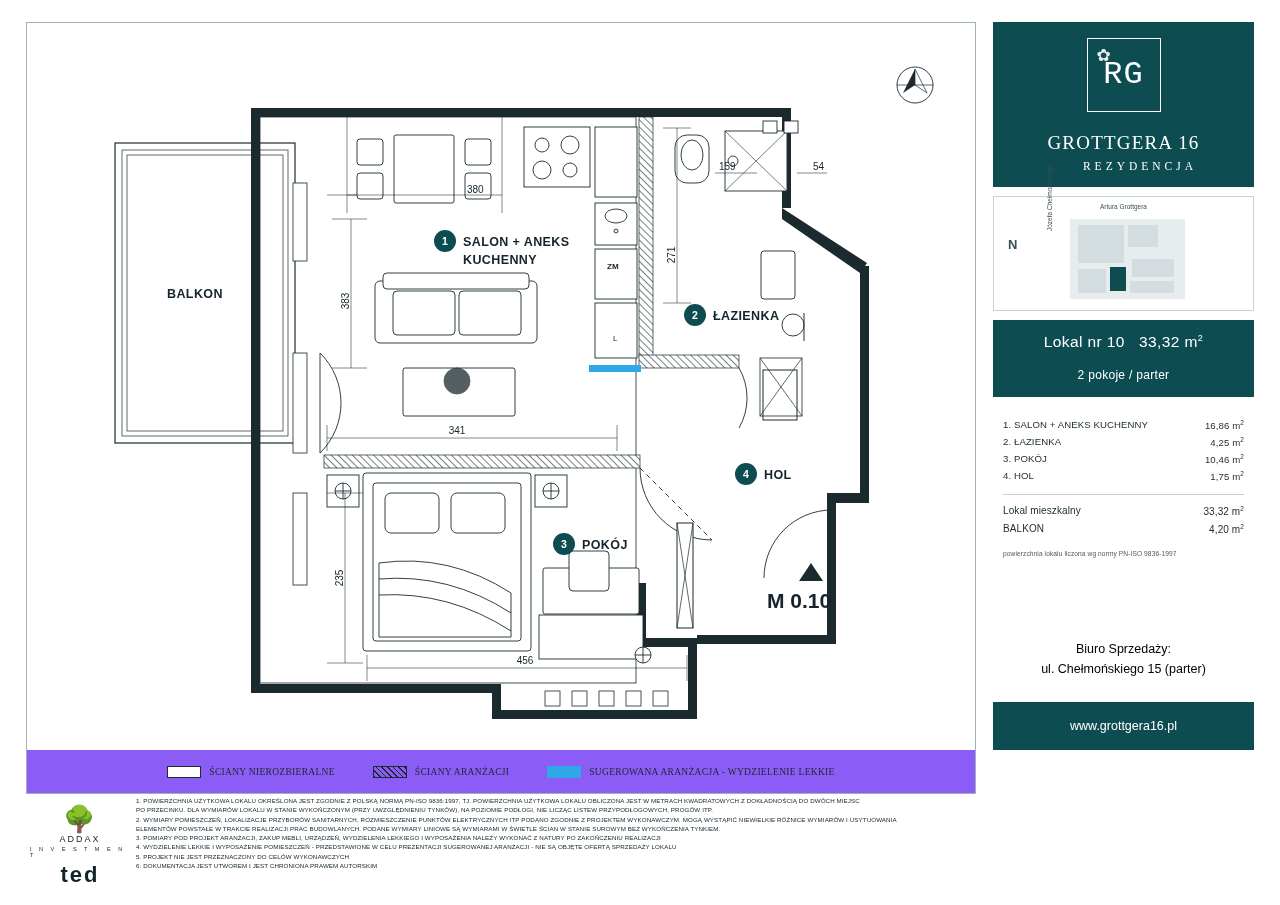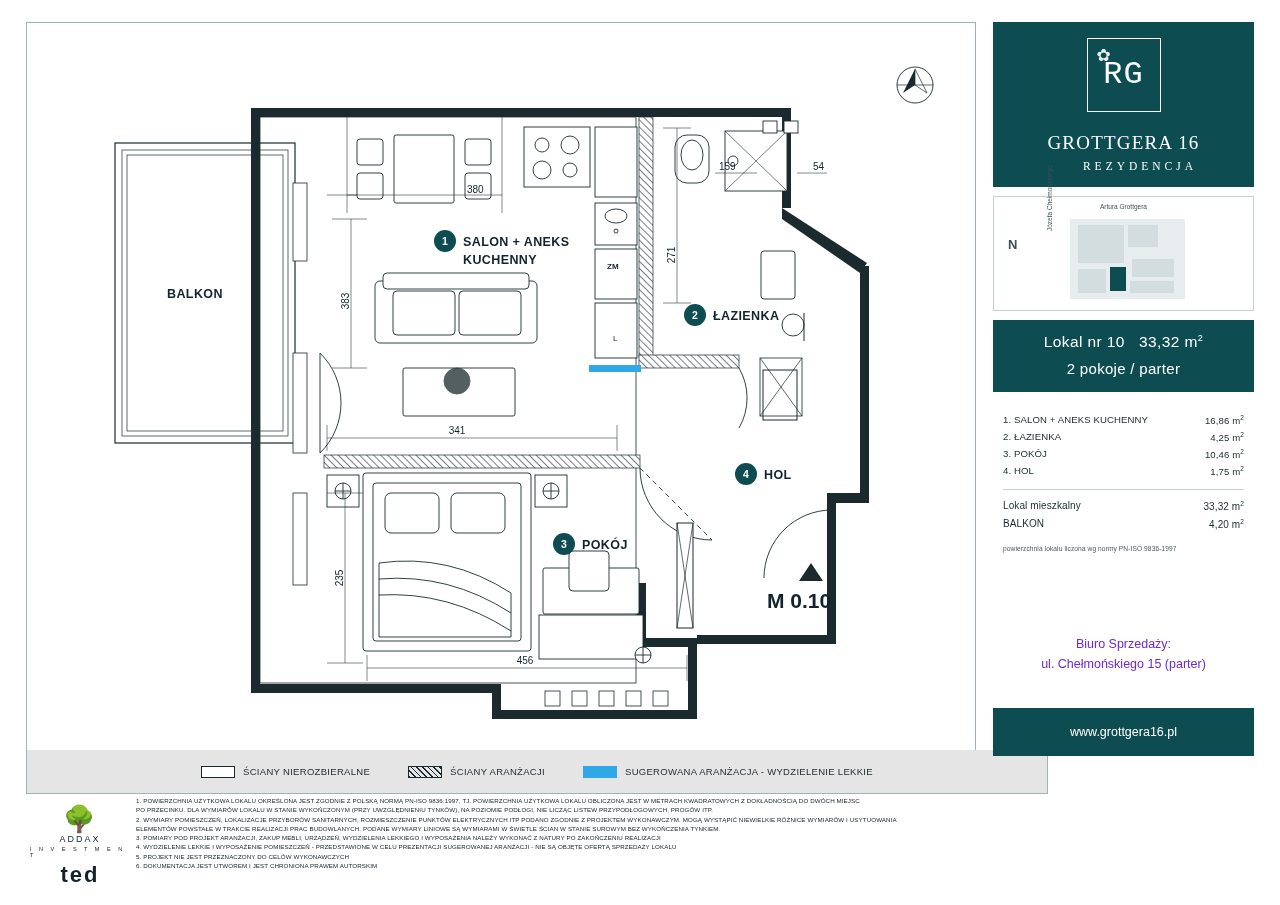--- a/index.html
+++ b/index.html
@@ -13,23 +13,23 @@
     overflow:hidden;
   }
   .page { position:absolute; inset:0; }
 
   
   .plan-panel {
     position:absolute; left:26px; top:22px; width:950px; height:760px;
     border:1px solid #9fb2b6; background:#fff;
   }
   .legend-panel {
-    position:absolute; left:26px; top:750px; width:1022px; height:44px;
-    border:1px solid #9fb2b6; border-top:none; background:#e5e5e5;
-    display:flex; align-items:center; justify-content:center; gap:38px;
+    position:absolute; left:26px; top:750px; width:950px; height:44px;
+    border:1px solid #9fb2b6; border-top:none; background:#8b5cf6;
+    display:flex; align-items:center; justify-content:center; gap:38px;font-family:Liberation Serif, serif;
   }
   .legend-item { display:flex; align-items:center; gap:8px; font-size:9.5px; letter-spacing:.3px; }
   .legend-swatch { width:34px; height:12px; border:1.3px solid #1b2a2e; background:#fff; }
   .legend-swatch.hatch {
     background:
       repeating-linear-gradient(45deg, #1b2a2e 0 1px, transparent 1px 4px);
   }
   .legend-swatch.blue { background:#2ea8e6; border-color:#2ea8e6; }
 
   
@@ -88,32 +88,32 @@
   .locbox .minimap {
     position:absolute; left:76px; top:22px; width:115px; height:80px;
     background:#e7edee;
   }
   .locbox .blk { position:absolute; background:#d3dcde; }
   .locbox .hl { position:absolute; background:#0d4d52; }
 
   .unitbox { background:#0d4d52; color:#fff; margin-top:9px; padding:13px 10px 15px; text-align:center; }
   .unitbox .u1 { font-size:15.5px; letter-spacing:.4px; }
   .unitbox .u1 sup { font-size:9px; }
-  .unitbox .u2 { font-size:15px; margin-top:9px; letter-spacing:.3px; }
+  .unitbox .u2 { font-size:12px; margin-top:17px; letter-spacing:.3px; }
 
   .areas { margin-top:9px; padding:10px 6px 4px; }
   .arow { display:flex; justify-content:space-between; font-size:9.6px; padding:2.5px 4px; letter-spacing:.1px; }
   .arow sup { font-size:6.5px; }
   .sep { border-top:1px solid #c6d2d4; margin:9px 4px 8px; }
   .arow.strong { font-size:10px; }
   .note-iso { font-size:6.6px; color:#4a5a5e; padding:12px 4px 0; letter-spacing:.1px; }
 
-  .sales { text-align:center; margin-top:78px; font-size:12.5px; line-height:1.65; color:#6d28d9; }
-
-  .contact { background:#0d4d52; color:#fff; margin-top:33px; padding:14px 8px; text-align:center; font-size:12.5px; line-height:1.6; }
+  .sales { text-align:center; margin-top:78px; font-size:12.5px; line-height:1.65; color:#000000; }
+
+  .contact { background:#0d4d52; color:#fff; margin-top:22px; padding:14px 8px; text-align:center; font-size:12.5px; line-height:1.6; }
 </style>
 </head>
 <body>
 
 <div class="page">
 
   <div class="plan-panel">
     <svg class="plan-svg" width="948" height="758" viewBox="0 0 948 758">
       <defs>
         <pattern id="hatch" width="6" height="6" patternTransform="rotate(45)" patternUnits="userSpaceOnUse">

